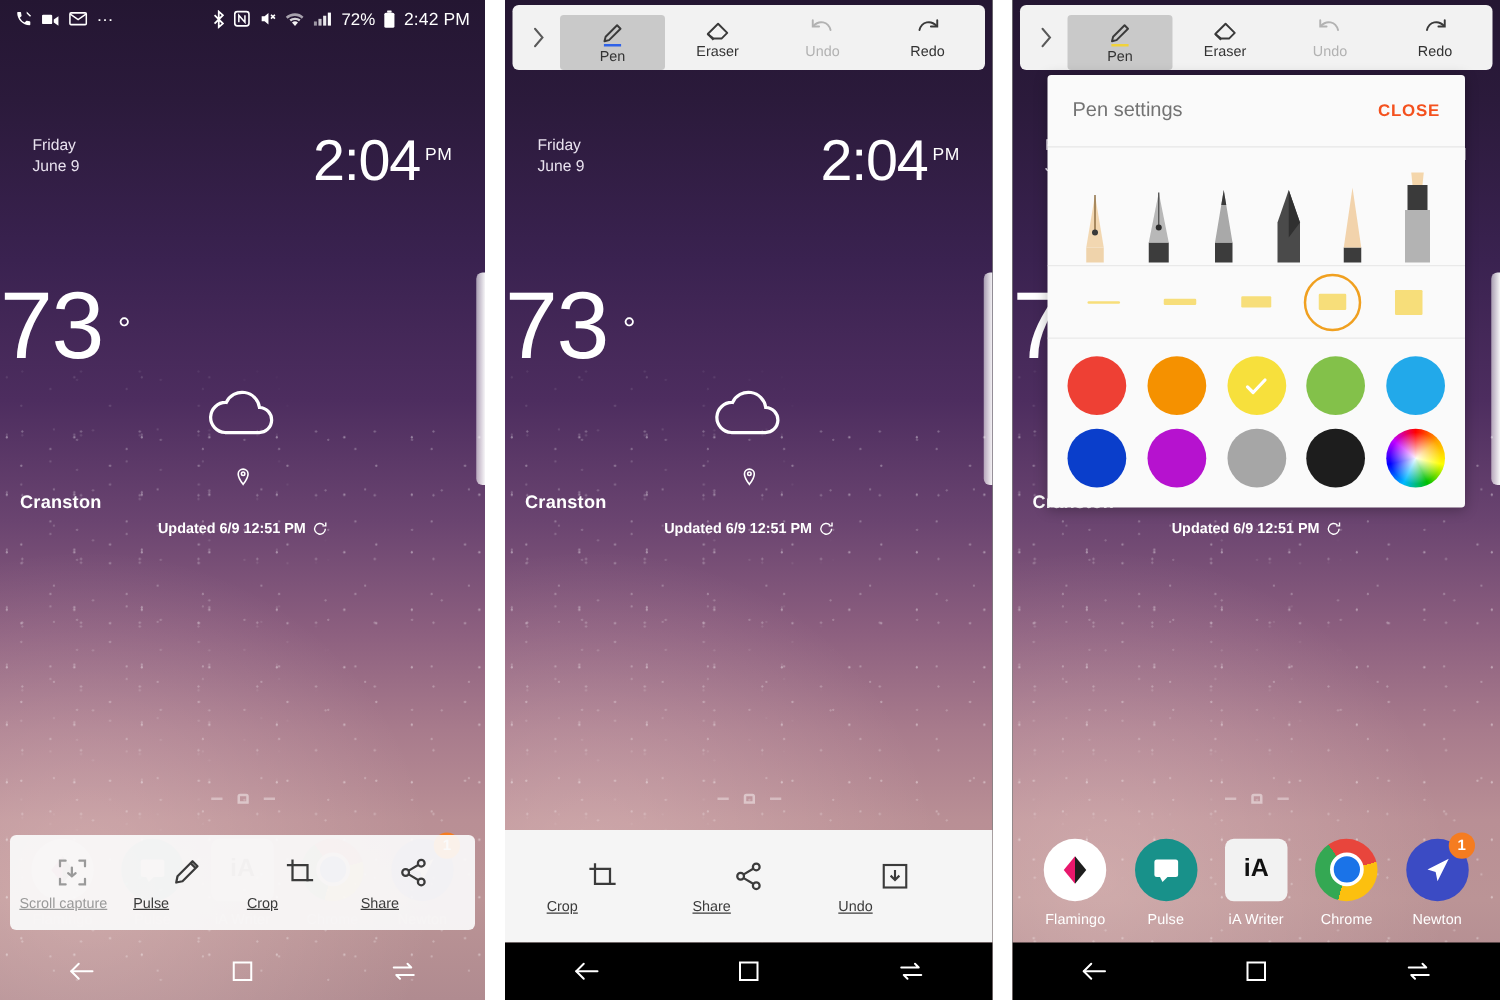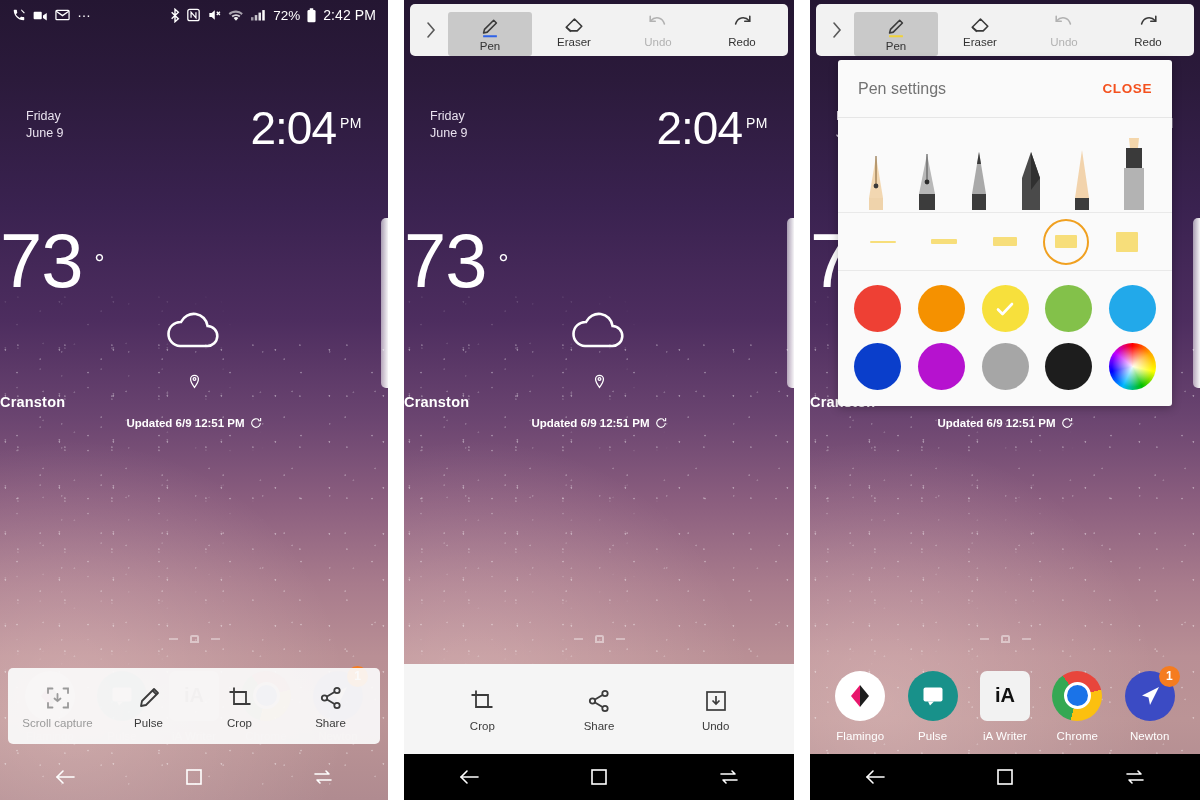--- a/index.html
+++ b/index.html
@@ -70,21 +70,21 @@
   .bigclock { color:#fff; font-weight:300; font-size:46px; line-height:46px; letter-spacing:-1px;
               display:flex; align-items:flex-end; }
   .bigclock .ampm { font-size:14px; margin-left:4px; margin-bottom:5px; letter-spacing:.5px; }
 
   
   .weather { position:absolute; left:0; right:0; top:222px; text-align:left; color:#fff; z-index:4; }
   .temp { font-size:76px; font-weight:200; line-height:78px; letter-spacing:-1px; position:relative; display:inline-block;}
   .temp .deg { position:absolute; top:2px; right:-21px; font-size:26px; font-weight:200; }
   .wicon { margin-top:6px; display:flex; justify-content:center; }
   .pin { margin-top:24px; display:flex; justify-content:center; }
-  .city { font-size:14.5px; font-weight:700; margin-top:5px; letter-spacing:.2px; }
+  .city { font-size:14.5px; font-weight:700; margin-top:5px; letter-spacing:.2px;padding-left:16px; }
   .updated { font-size:11.5px; margin-top:7px; display:flex; align-items:center; justify-content:center; gap:5px; font-weight:600;}
 
   
   .pagedots { position:absolute; left:0; right:0; bottom:157px; display:flex; justify-content:center;
               align-items:center; gap:12px; opacity:.45; z-index:3; }
   .pagedots .dash { width:9px; height:2px; background:#fff; opacity:.8; }
   .pagedots .hm { width:9px; height:8px; border:2px solid #fff; border-radius:2px 2px 0 0; }
 
   
   .dock { position:absolute; left:0; right:0; bottom:46px; height:96px; z-index:3;
@@ -121,21 +121,21 @@
   .edgehandle { position:absolute; right:0; top:218px; width:7px; height:170px;
                 background:linear-gradient(to right, rgba(255,255,255,.55), rgba(255,255,255,.95));
                 border-radius:5px 0 0 5px; z-index:5; }
 
   
   .sstoolbar {
     position:absolute; left:8px; right:8px; bottom:56px; height:76px;
     background:rgba(250,250,250,.93); border-radius:5px; z-index:5;
     display:flex; align-items:center; justify-content:space-around; padding:0 4px;
   }
-  .ss-item { width:84px; text-align:center; color:#3b3b3b; }
+  .ss-item { width:84px; color:#3b3b3b;text-decoration:underline; }
   .ss-item .lbl { font-size:11.5px; margin-top:4px; }
   .ss-item.dim { color:#9a9a9a; }
   .ss-glyph { height:30px; display:flex; align-items:center; justify-content:center; }
 
   
   .sstoolbar2 {
     position:absolute; left:0; right:0; bottom:46px; height:90px;
     background:#f5f5f5; z-index:5;
     display:flex; align-items:center; justify-content:space-around; padding:0 20px;
   }

